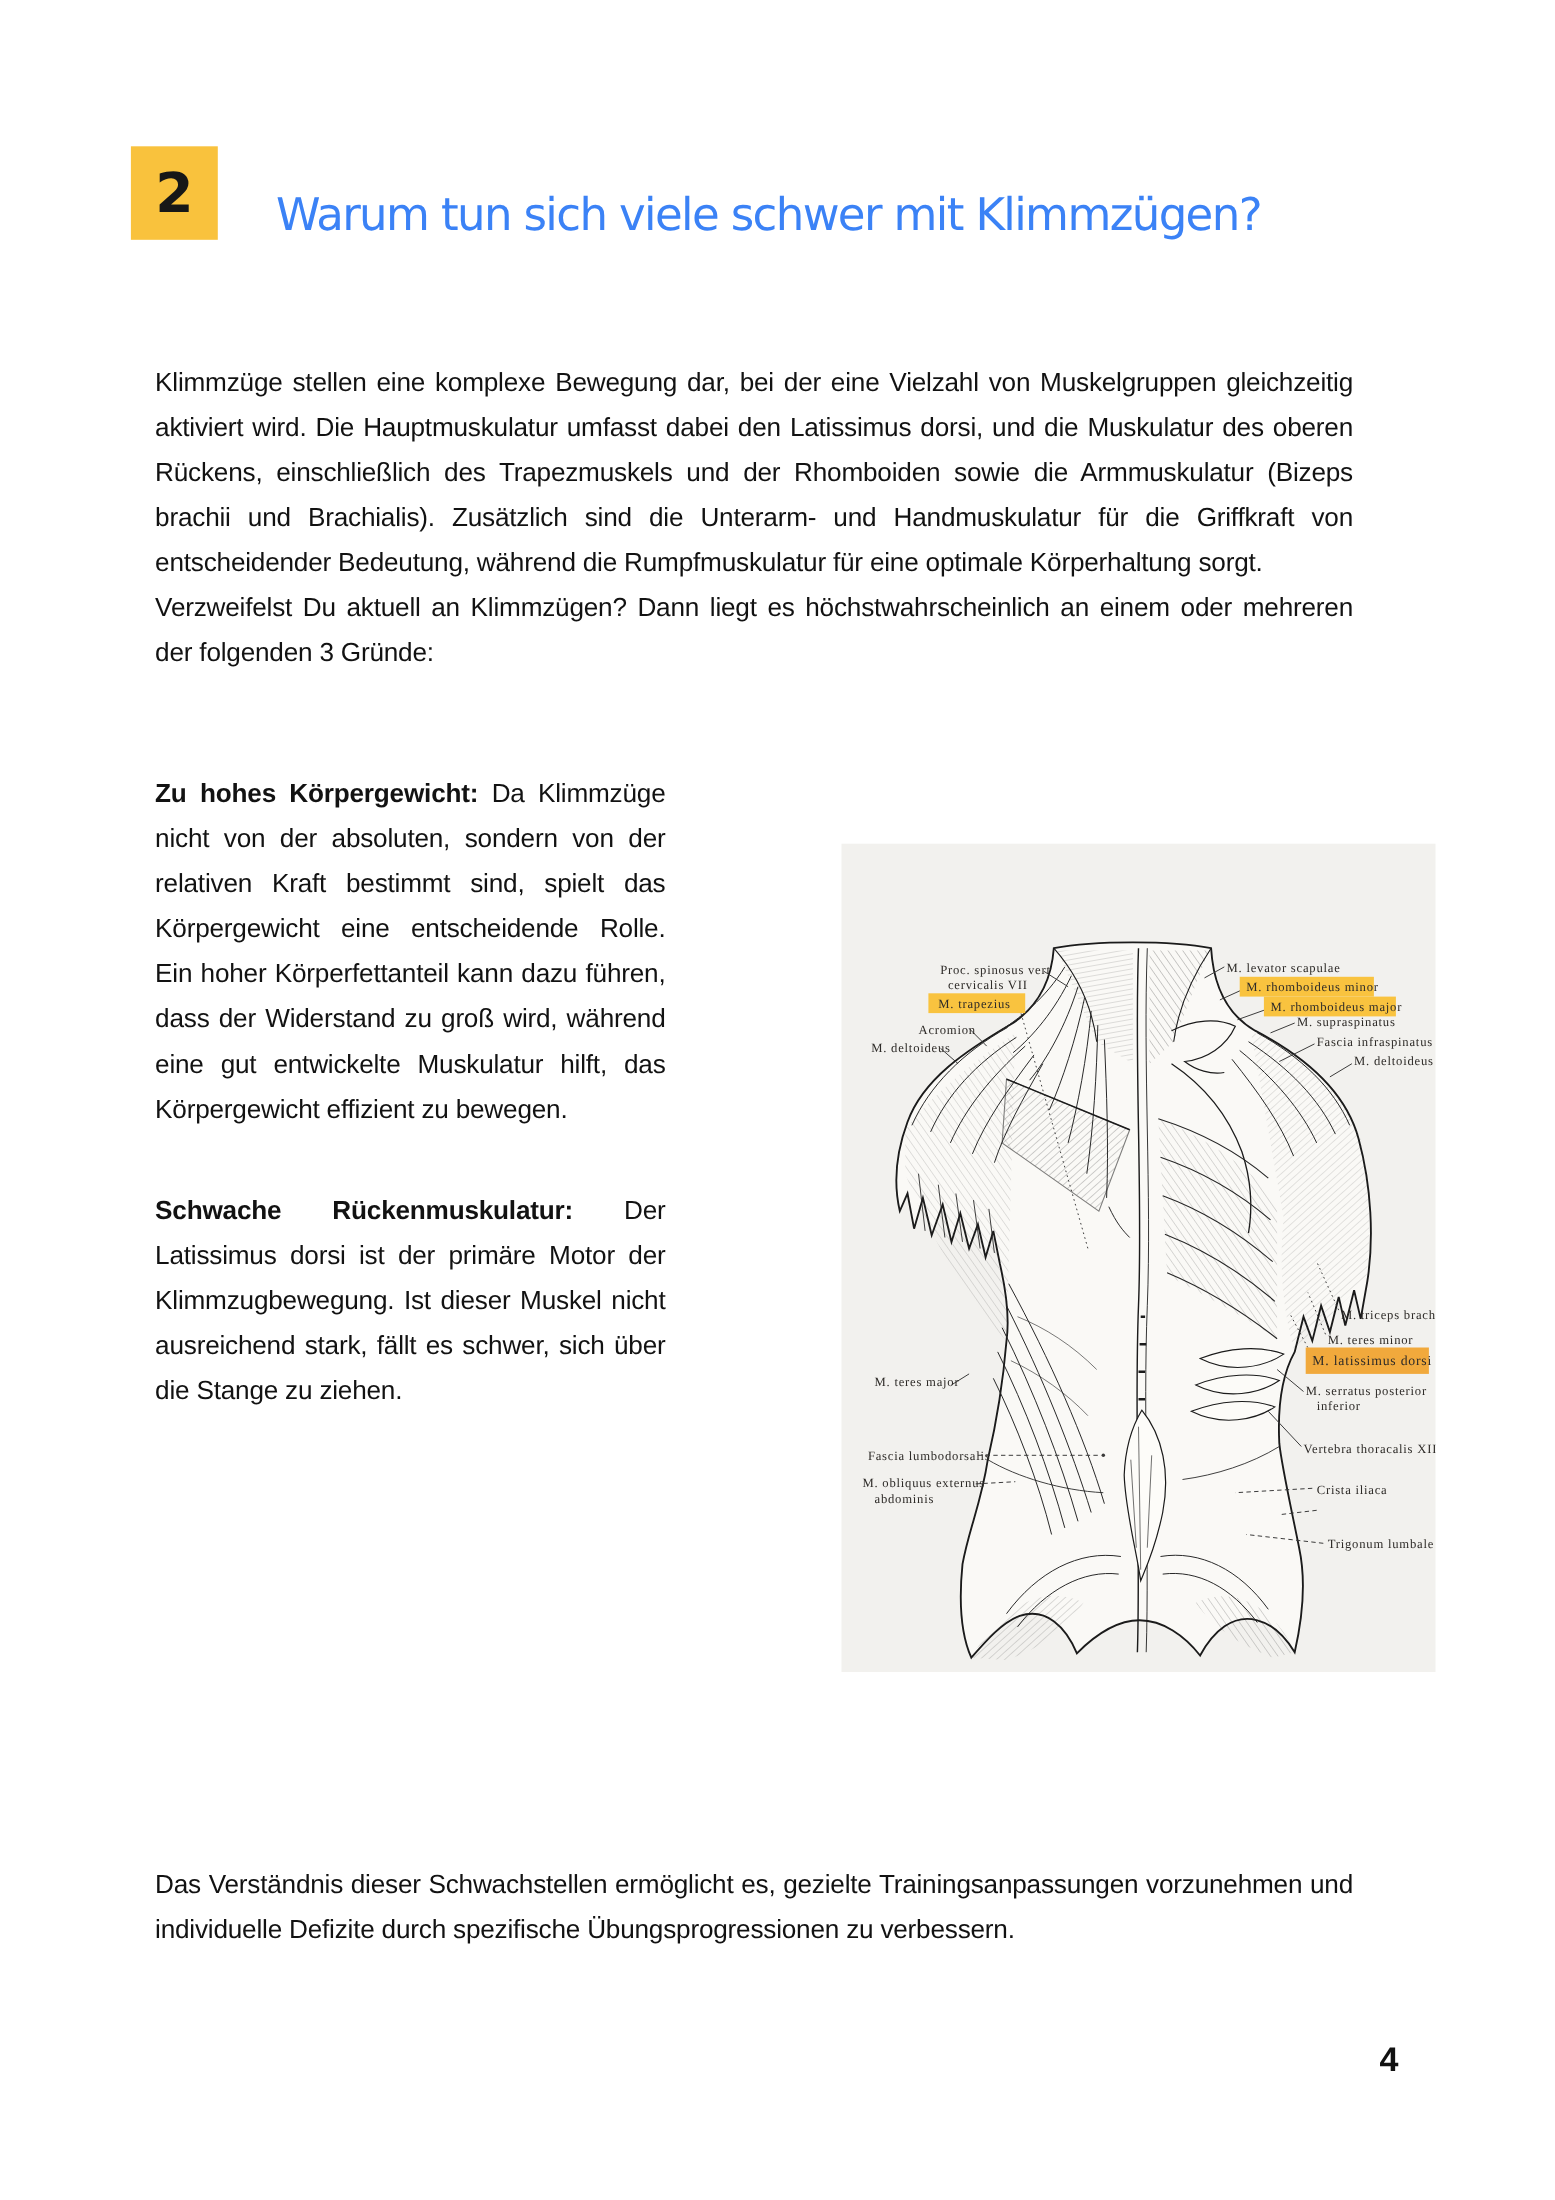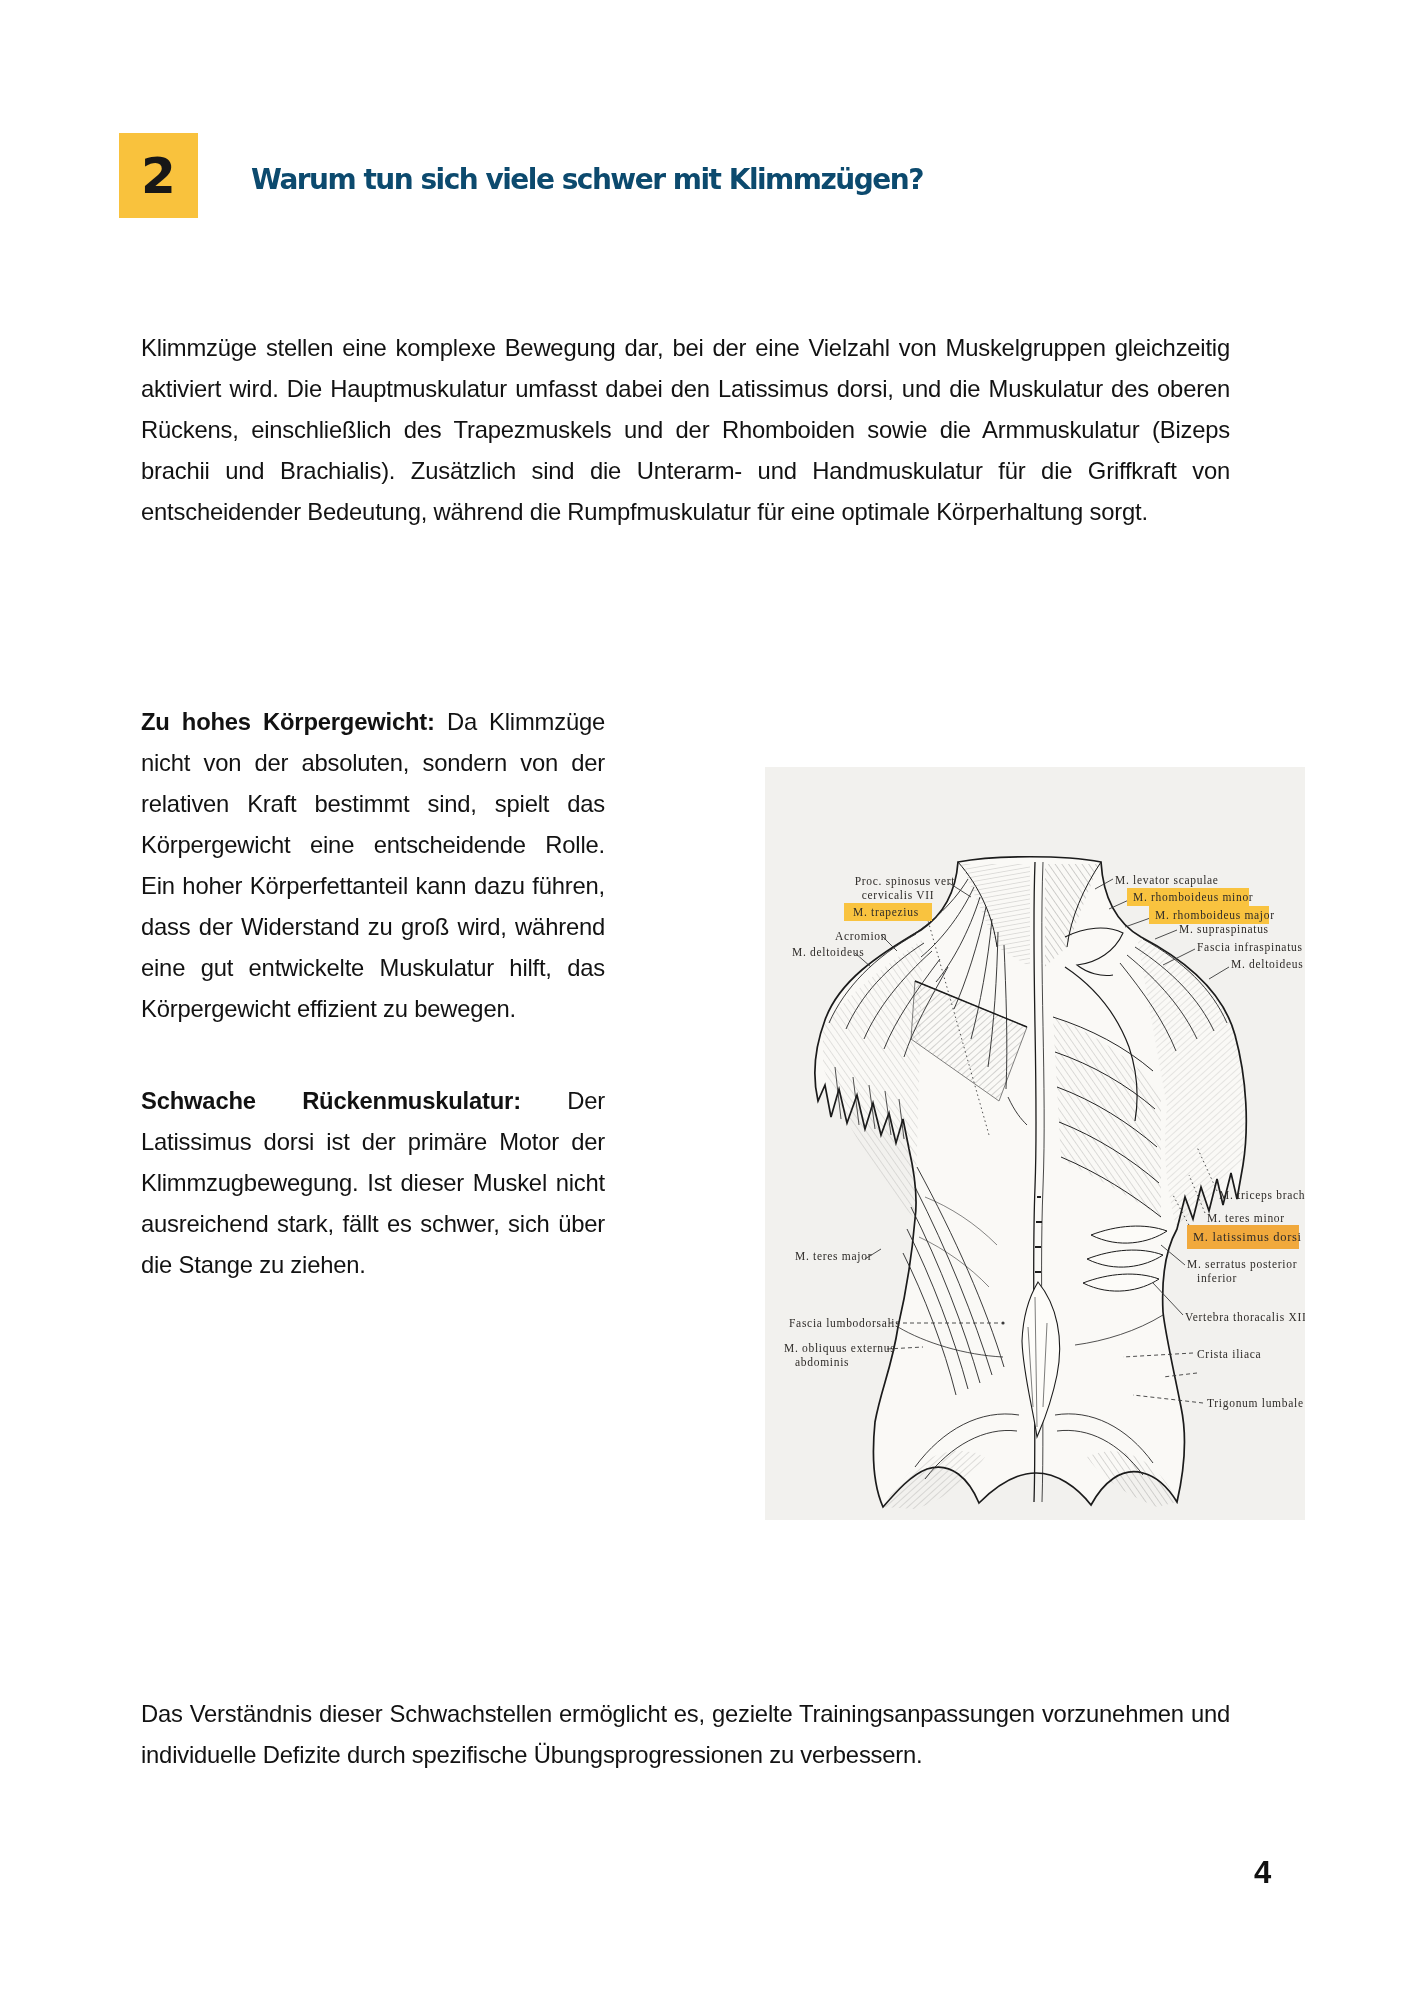--- a/index.html
+++ b/index.html
@@ -14,22 +14,22 @@
 
   
   .chapter-box{
     position:absolute;left:119px;top:133px;width:79px;height:85px;
     background:var(--accent,#f9c23d);
     display:flex;align-items:center;justify-content:center;
     font-family:"DejaVu Sans",sans-serif;font-weight:bold;font-size:50px;color:#171717;
   }
   .page-title{
     position:absolute;left:251px;top:146px;width:1060px;
-    font-family:"DejaVu Sans",sans-serif;font-weight:bold;
-    font-size:28px;line-height:1.1;letter-spacing:-1.5px;color:#0c4a6e;
+    font-family:"DejaVu Sans",sans-serif;font-weight:normal;
+    font-size:41px;line-height:1.1;letter-spacing:-1.5px;color:#3b82f6;
     white-space:nowrap;
   }
 
   
   .bodytext{
     font-size:23.8px;line-height:41px;letter-spacing:-0.2px;
     text-align:justify;color:#121212;
   }
   .intro{position:absolute;left:141px;top:299px;width:1089px;margin-top:28px;}
   .intro p{margin:0;}
@@ -67,20 +67,21 @@
 
 <div class="page">
 
   <div class="chapter-box">
     <span>2</span>
   </div>
   <h1 class="page-title">Warum tun sich viele schwer mit Klimmzügen?</h1>
 
   <div class="intro bodytext">
     <p>Klimmzüge stellen eine komplexe Bewegung dar, bei der eine Vielzahl von Muskelgruppen gleichzeitig aktiviert wird. Die Hauptmuskulatur umfasst dabei den Latissimus dorsi, und die Muskulatur des oberen Rückens, einschließlich des Trapezmuskels und der Rhomboiden sowie die Armmuskulatur (Bizeps brachii und Brachialis). Zusätzlich sind die Unterarm- und Handmuskulatur für die Griffkraft von entscheidender Bedeutung, während die Rumpfmuskulatur für eine optimale Körperhaltung sorgt.</p>
+    <p>Verzweifelst Du aktuell an Klimmzügen? Dann liegt es höchstwahrscheinlich an einem oder mehreren der folgenden 3 Gründe:</p>
   </div>
 
   <div class="left-col bodytext">
     <p><strong>Zu hohes Körpergewicht:</strong>
       <span>Da Klimmzüge nicht von der absoluten, sondern von der relativen Kraft bestimmt sind, spielt das Körpergewicht eine entscheidende Rolle. Ein hoher Körperfettanteil kann dazu führen, dass der Widerstand zu groß wird, während eine gut entwickelte Muskulatur hilft, das Körpergewicht effizient zu bewegen.</span></p>
     <p><strong>Schwache Rückenmuskulatur:</strong>
       <span>Der Latissimus dorsi ist der primäre Motor der Klimmzugbewegung. Ist dieser Muskel nicht ausreichend stark, fällt es schwer, sich über die Stange zu ziehen.</span></p>
   </div>
 
   <div class="figure-box">

